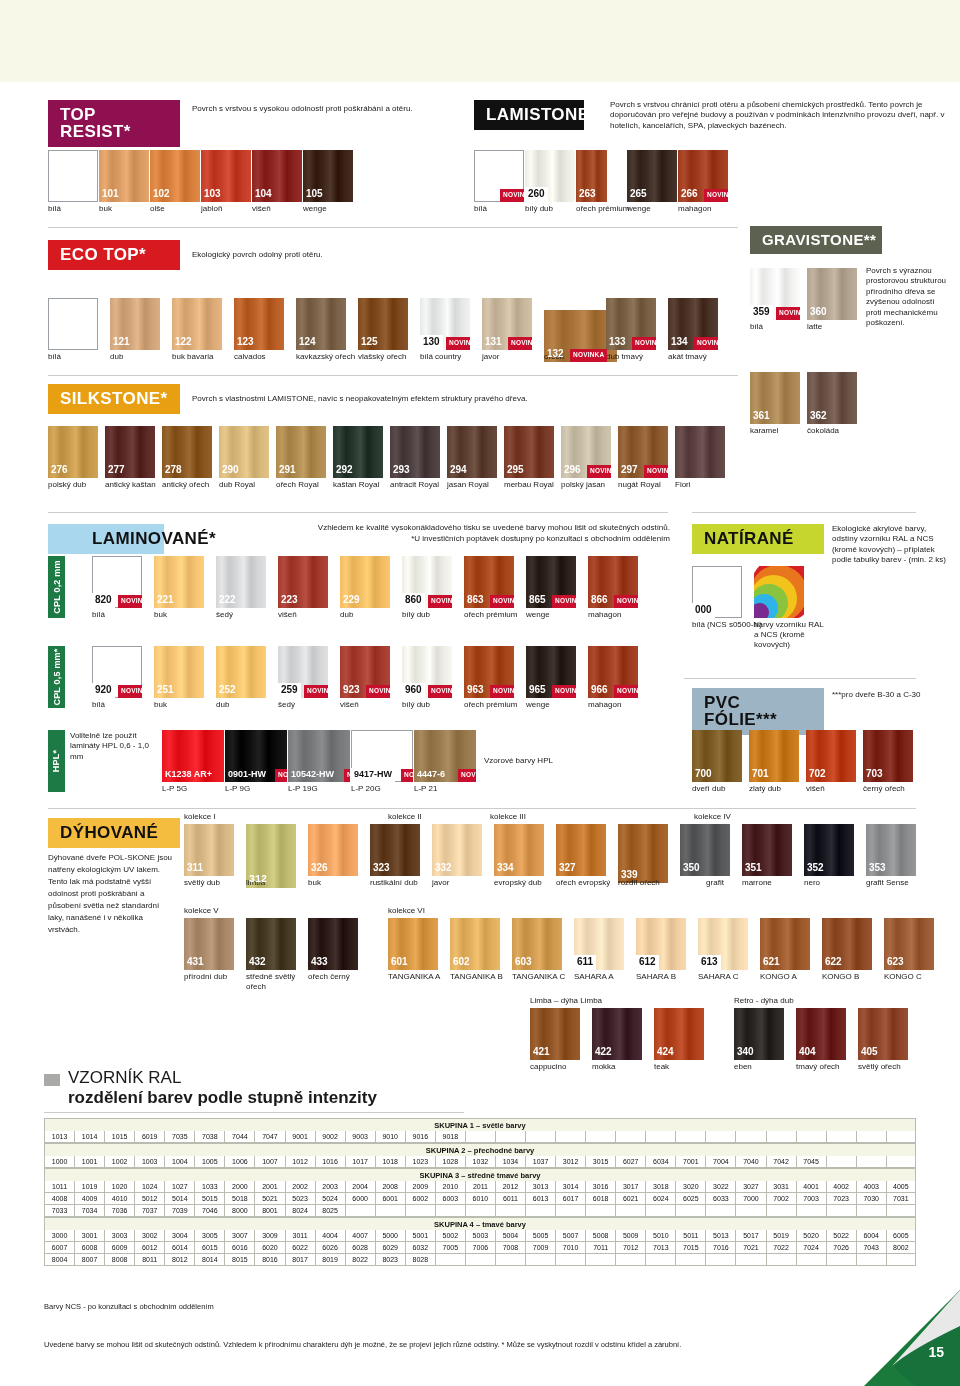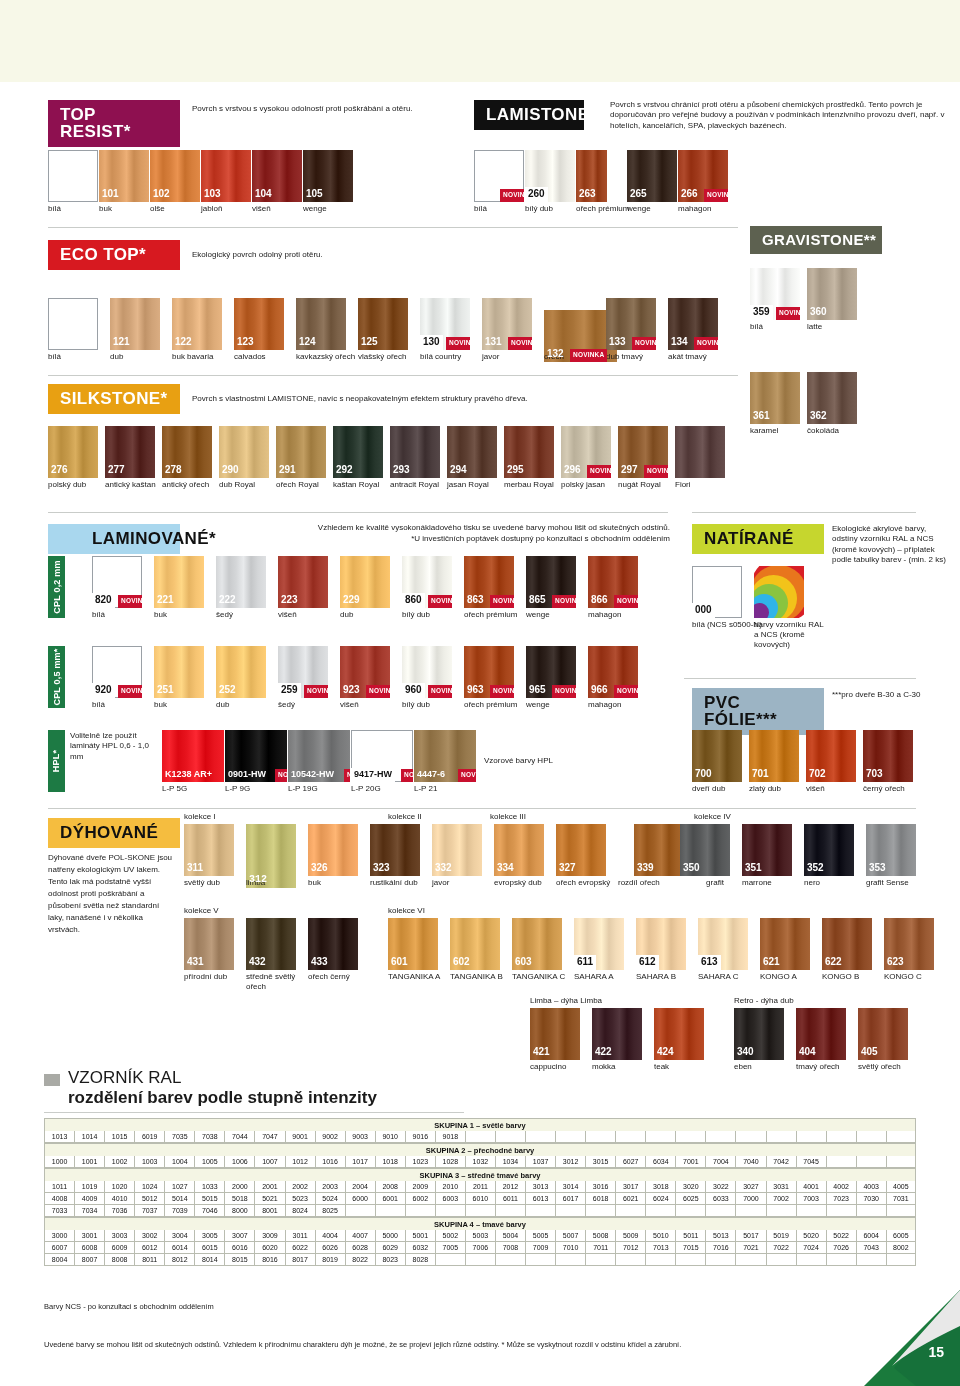--- a/index.html
+++ b/index.html
@@ -260,20 +260,21 @@
           <div class="code">361</div>
         </div>
         <div class="lbl" style="left: 0px; top: 54px; width: 65px;">karamel</div>
         <div class="sw" style="left: 57px; top: 0px; width: 50px; height: 52px;">
           <div class="chip" style="background: linear-gradient(90deg, rgb(107, 83, 72) 0%, rgb(123, 99, 88) 12%, rgb(95, 71, 60) 26%, rgb(107, 83, 72) 40%, rgb(127, 103, 92) 55%, rgb(91, 67, 56) 70%, rgb(107, 83, 72) 84%, rgb(117, 93, 82) 100%);"></div>
           <div class="code">362</div>
         </div>
         <div class="lbl" style="left: 57px; top: 54px; width: 65px;">čokoláda</div>
       </div>
     </div>
+  <div class="desc" style="position:absolute;left:866px;top:266px;width:86px;">Povrch s výraznou prostorovou strukturou přírodního dřeva se zvýšenou odolností proti mechanickému poškození.</div>
 
   <div class="hr" style="left:48px;top:375px;width:690px;"></div>
 
   <div style="position:absolute;left:48px;top:384px;">
     <span class="tagbox" style="background:#e8a012;width:132px;">SILKSTONE*</span>
   </div>
   <div class="desc" style="position:absolute;left:192px;top:394px;width:420px;">Povrch s vlastnostmi LAMISTONE, navíc s neopakovatelným efektem struktury pravého dřeva.</div>
   <div class="swrow" id="sw-silkstone" style="left:48px;top:426px;">
       <div class="sw" style="left: 0px; top: 0px; width: 50px; height: 52px;">
         <div class="chip" style="background: linear-gradient(90deg, rgb(198, 154, 74) 0%, rgb(214, 170, 90) 12%, rgb(186, 142, 62) 26%, rgb(198, 154, 74) 40%, rgb(218, 174, 94) 55%, rgb(182, 138, 58) 70%, rgb(198, 154, 74) 84%, rgb(208, 164, 84) 100%);"></div>
@@ -335,21 +336,21 @@
       <div class="sw" style="left: 627px; top: 0px; width: 50px; height: 52px;">
         <div class="chip" style="background: linear-gradient(90deg, rgb(92, 67, 66) 0%, rgb(108, 83, 82) 12%, rgb(80, 55, 54) 26%, rgb(92, 67, 66) 40%, rgb(112, 87, 86) 55%, rgb(76, 51, 50) 70%, rgb(92, 67, 66) 84%, rgb(102, 77, 76) 100%);"></div>
       </div>
       <div class="lbl" style="left: 627px; top: 54px; width: 65px;">Fiori</div>
     </div>
 
   <div class="hr" style="left:48px;top:512px;width:620px;"></div>
   <div class="hr" style="left:692px;top:512px;width:224px;"></div>
 
   <div style="position:absolute;left:48px;top:524px;">
-    <span class="tagbox" style="background:#a9d7ee;color:#111;width:132px;padding-left:44px;">LAMINOVANÉ*</span>
+    <span class="tagbox" style="background:#a9d7ee;color:#111;width:116px;padding-left:44px;">LAMINOVANÉ*</span>
   </div>
   <div class="desc" style="position:absolute;left:270px;top:523px;width:400px;text-align:right;">Vzhledem ke kvalitě vysokonákladového tisku se uvedené barvy mohou lišit od skutečných odstínů.</div>
   <div class="desc" style="position:absolute;left:270px;top:534px;width:400px;text-align:right;">*U investičních poptávek dostupný po konzultaci s obchodním oddělením</div>
 
   <div class="vtab" style="left:48px;top:556px;height:62px;">
     <span>CPL 0,2 mm</span>
   </div>
   <div class="swrow" id="sw-cpl02" style="left:92px;top:556px;">
       <div class="sw white darkcode" style="left: 0px; top: 0px; width: 50px; height: 52px;">
         <div class="chip" style="background: rgb(255, 255, 255);"></div>
@@ -590,21 +591,21 @@
       <div class="sw" style="left: 310px; top: 0px; width: 50px; height: 52px;">
         <div class="chip" style="background: linear-gradient(90deg, rgb(217, 150, 79) 0%, rgb(233, 166, 95) 12%, rgb(205, 138, 67) 26%, rgb(217, 150, 79) 40%, rgb(237, 170, 99) 55%, rgb(201, 134, 63) 70%, rgb(217, 150, 79) 84%, rgb(227, 160, 89) 100%);"></div>
         <div class="code">334</div>
       </div>
       <div class="lbl" style="left: 310px; top: 54px; width: 70px;">evropský dub</div>
       <div class="sw" style="left: 372px; top: 0px; width: 50px; height: 52px;">
         <div class="chip" style="background: linear-gradient(90deg, rgb(194, 118, 44) 0%, rgb(210, 134, 60) 12%, rgb(182, 106, 32) 26%, rgb(194, 118, 44) 40%, rgb(214, 138, 64) 55%, rgb(178, 102, 28) 70%, rgb(194, 118, 44) 84%, rgb(204, 128, 54) 100%);"></div>
         <div class="code">327</div>
       </div>
       <div class="lbl" style="left: 372px; top: 54px; width: 70px;">ořech evropský</div>
-      <div class="sw" style="left: 450px; top: 0px; width: 50px; height: 52px;">
+      <div class="sw" style="left: 434px; top: 0px; width: 50px; height: 59px;">
         <div class="chip" style="background: linear-gradient(90deg, rgb(160, 95, 36) 0%, rgb(176, 111, 52) 12%, rgb(148, 83, 24) 26%, rgb(160, 95, 36) 40%, rgb(180, 115, 56) 55%, rgb(144, 79, 20) 70%, rgb(160, 95, 36) 84%, rgb(170, 105, 46) 100%);"></div>
         <div class="code">339</div>
       </div>
       <div class="lbl" style="left: 434px; top: 54px; width: 70px;">rozdíl ořech</div>
       <div class="sw" style="left: 496px; top: 0px; width: 50px; height: 52px;">
         <div class="chip" style="background: linear-gradient(90deg, rgb(86, 88, 89) 0%, rgb(102, 104, 105) 12%, rgb(74, 76, 77) 26%, rgb(86, 88, 89) 40%, rgb(106, 108, 109) 55%, rgb(70, 72, 73) 70%, rgb(86, 88, 89) 84%, rgb(96, 98, 99) 100%);"></div>
         <div class="code">350</div>
       </div>
       <div class="lbl" style="left: 496px; top: 54px; width: 70px; text-align: center;">grafit</div>
       <div class="sw" style="left: 558px; top: 0px; width: 50px; height: 52px;">

